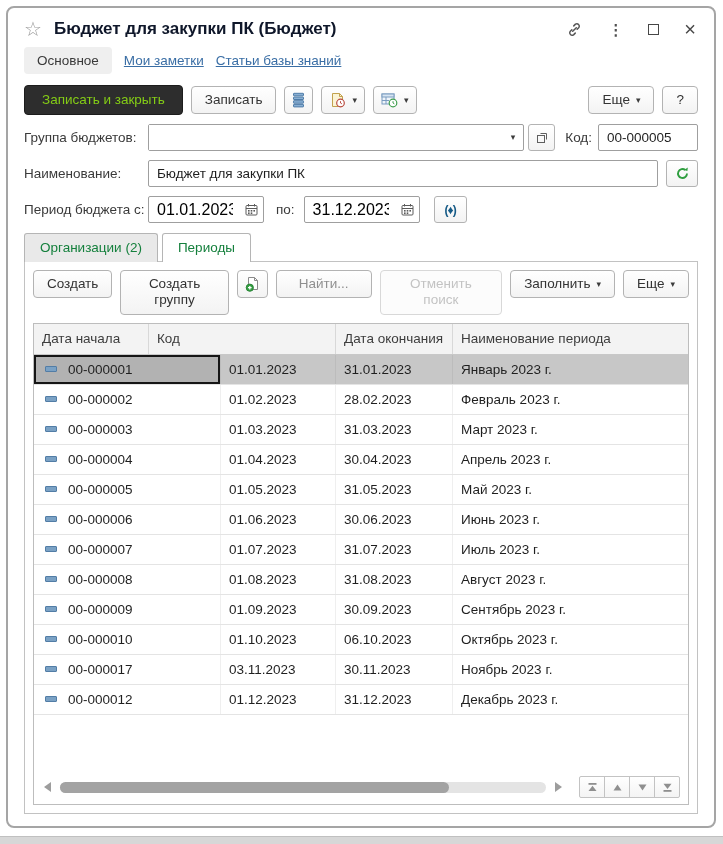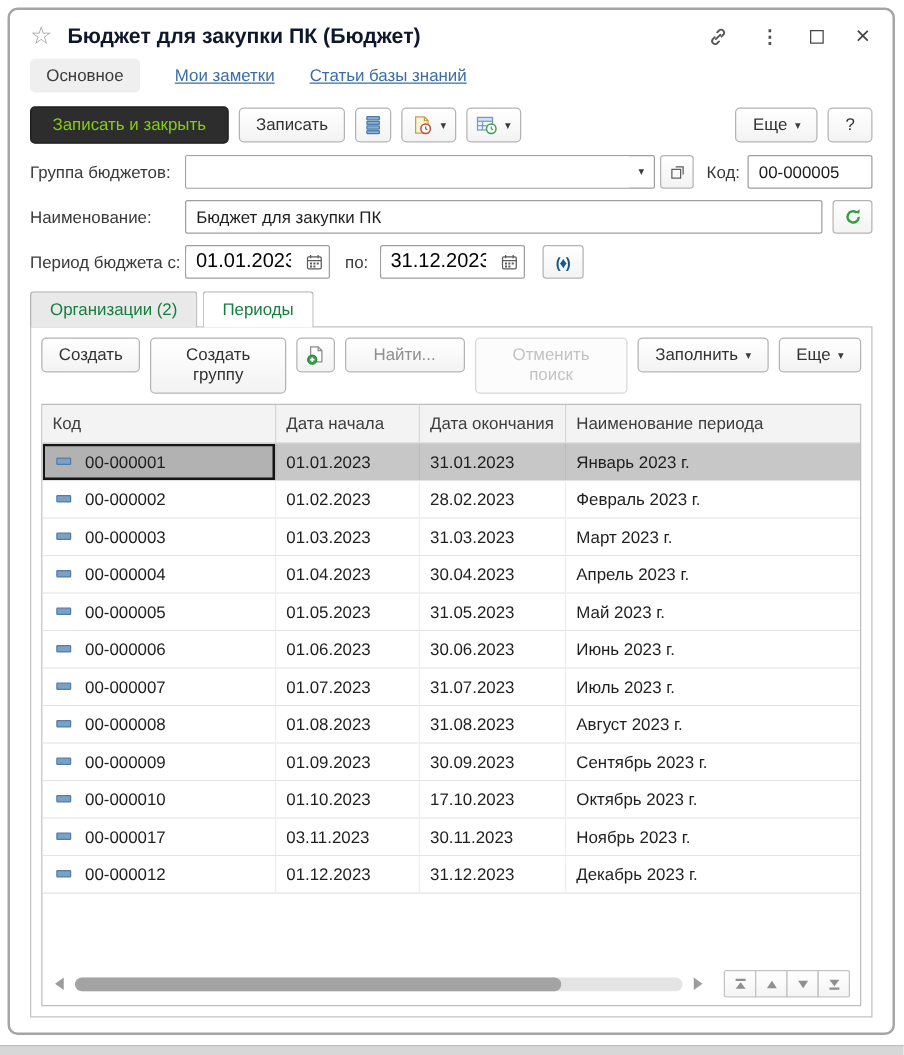--- a/index.html
+++ b/index.html
@@ -20,21 +20,21 @@
   .titlebar{display:flex;align-items:center;padding:11px 18px 5px 16px;flex:none;}
   .star{font-size:20px;color:#9d9d9d;margin-right:12px;line-height:1;}
   .title{font-size:17px;font-weight:bold;color:#0f172a;}
   .title-actions{margin-left:auto;display:flex;align-items:center;gap:25px;}
   .kebab{font-size:15px;color:#4f4f4f;font-weight:bold;line-height:1;}
   .maxbox{width:11px;height:11px;border:1.5px solid #474747;display:inline-block;box-sizing:border-box;}
   .closex{font-size:20px;color:#474747;line-height:1;}
   .ticon{display:flex;align-items:center;cursor:pointer;}
 
   
-  .navrow{display:flex;align-items:center;gap:28px;padding:3px 16px 9px;flex:none;}
+  .navrow{display:flex;align-items:center;gap:12px;padding:3px 16px 9px;flex:none;}
   .chip{background:#efefef;border-radius:4px;padding:6px 13px;font-size:13.5px;color:#3a3a3a;}
   .navlink{color:#3a6ea5;font-size:13.5px;text-decoration:underline;cursor:pointer;}
 
   
   .cmdbar{display:flex;align-items:center;gap:8px;padding:2px 16px 9px;flex:none;}
   .btn{
     background:linear-gradient(#ffffff,#f3f3f3);border:1px solid #b3b3b3;border-radius:4px;
     font-size:13.5px;color:#333;padding:5px 13px;font-family:inherit;cursor:pointer;
     display:inline-flex;align-items:center;gap:6px;line-height:1.2;
   }
@@ -284,22 +284,22 @@
         <span class="caret">▾</span>
       </button>
       <button class="btn more-right">
         <span>Еще</span>
         <span class="caret">▾</span>
       </button>
     </div>
 
     <div class="grid">
       <div class="ghead">
+        <div class="hcell c-start">Дата начала</div>
         <div class="hcell c-code">Код</div>
-        <div class="hcell c-start">Дата начала</div>
         <div class="hcell c-end">Дата окончания</div>
         <div class="hcell c-name">Наименование периода</div>
       </div>
       <div class="gbody">
   <div class="trow selected">
     <div class="cell c-code">
       <span class="dash"></span>
       <span class="txt">00-000001</span>
     </div>
     <div class="cell c-start">01.01.2023</div>
@@ -386,21 +386,21 @@
     <div class="cell c-end">30.09.2023</div>
     <div class="cell c-name">Сентябрь 2023 г.</div>
   </div>
 
   <div class="trow">
     <div class="cell c-code">
       <span class="dash"></span>
       <span class="txt">00-000010</span>
     </div>
     <div class="cell c-start">01.10.2023</div>
-    <div class="cell c-end">17.10.2023</div>
+    <div class="cell c-end">06.10.2023</div>
     <div class="cell c-name">Октябрь 2023 г.</div>
   </div>
 
   <div class="trow">
     <div class="cell c-code">
       <span class="dash"></span>
       <span class="txt">00-000017</span>
     </div>
     <div class="cell c-start">03.11.2023</div>
     <div class="cell c-end">30.11.2023</div>

